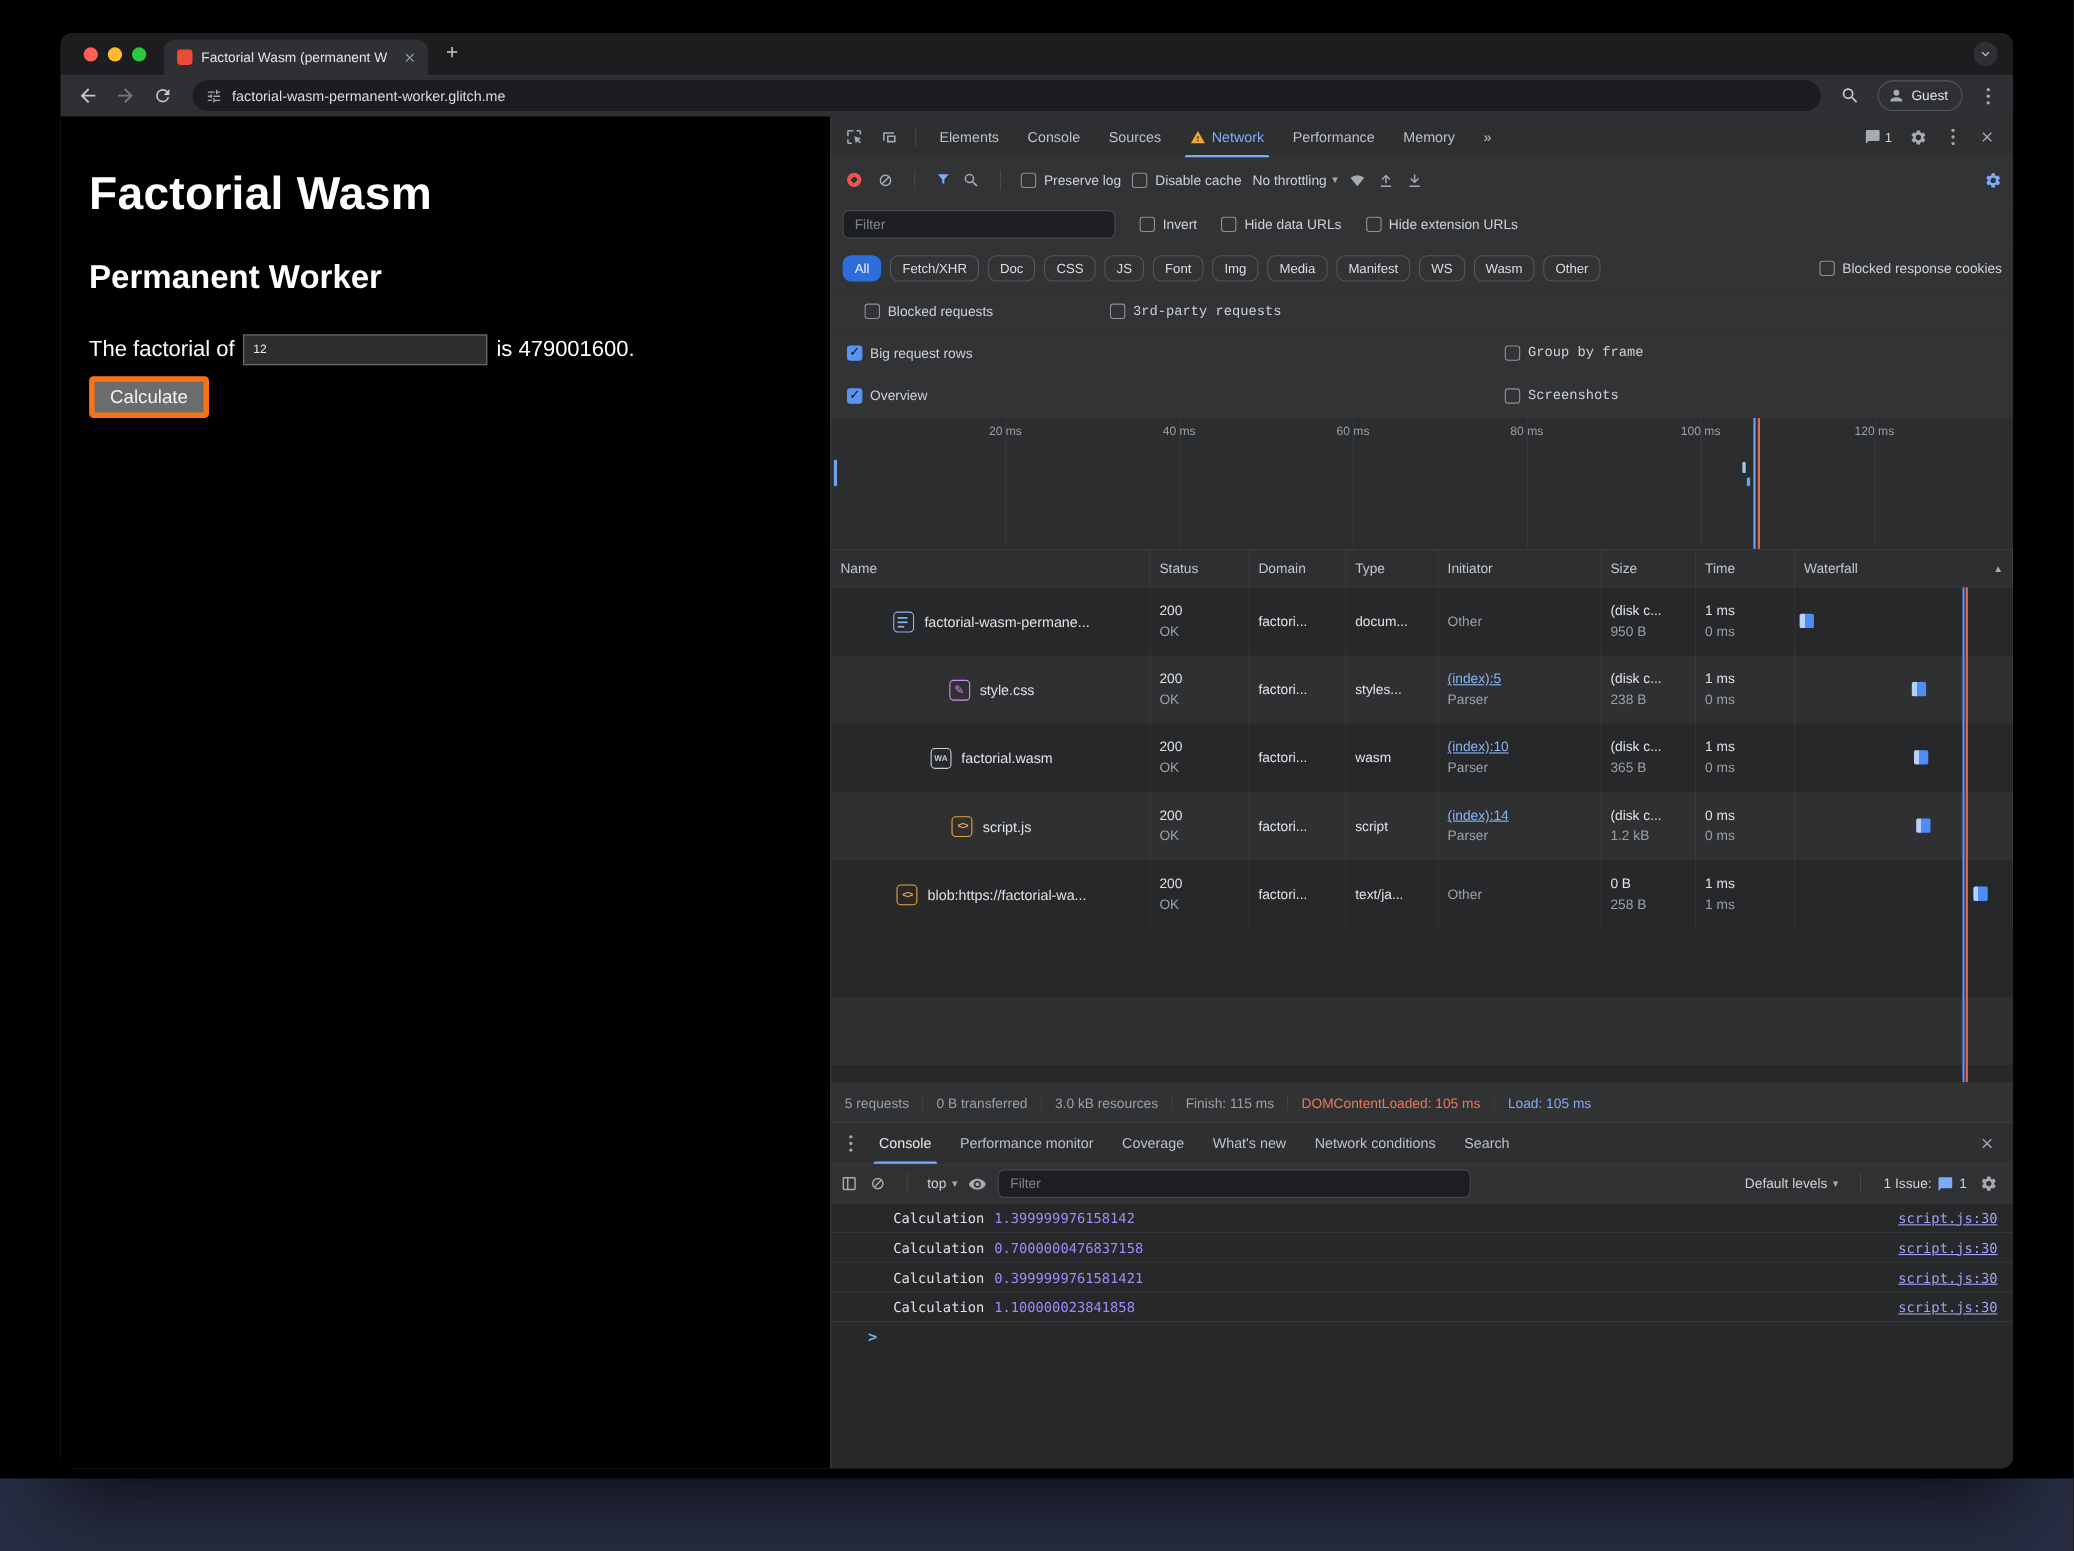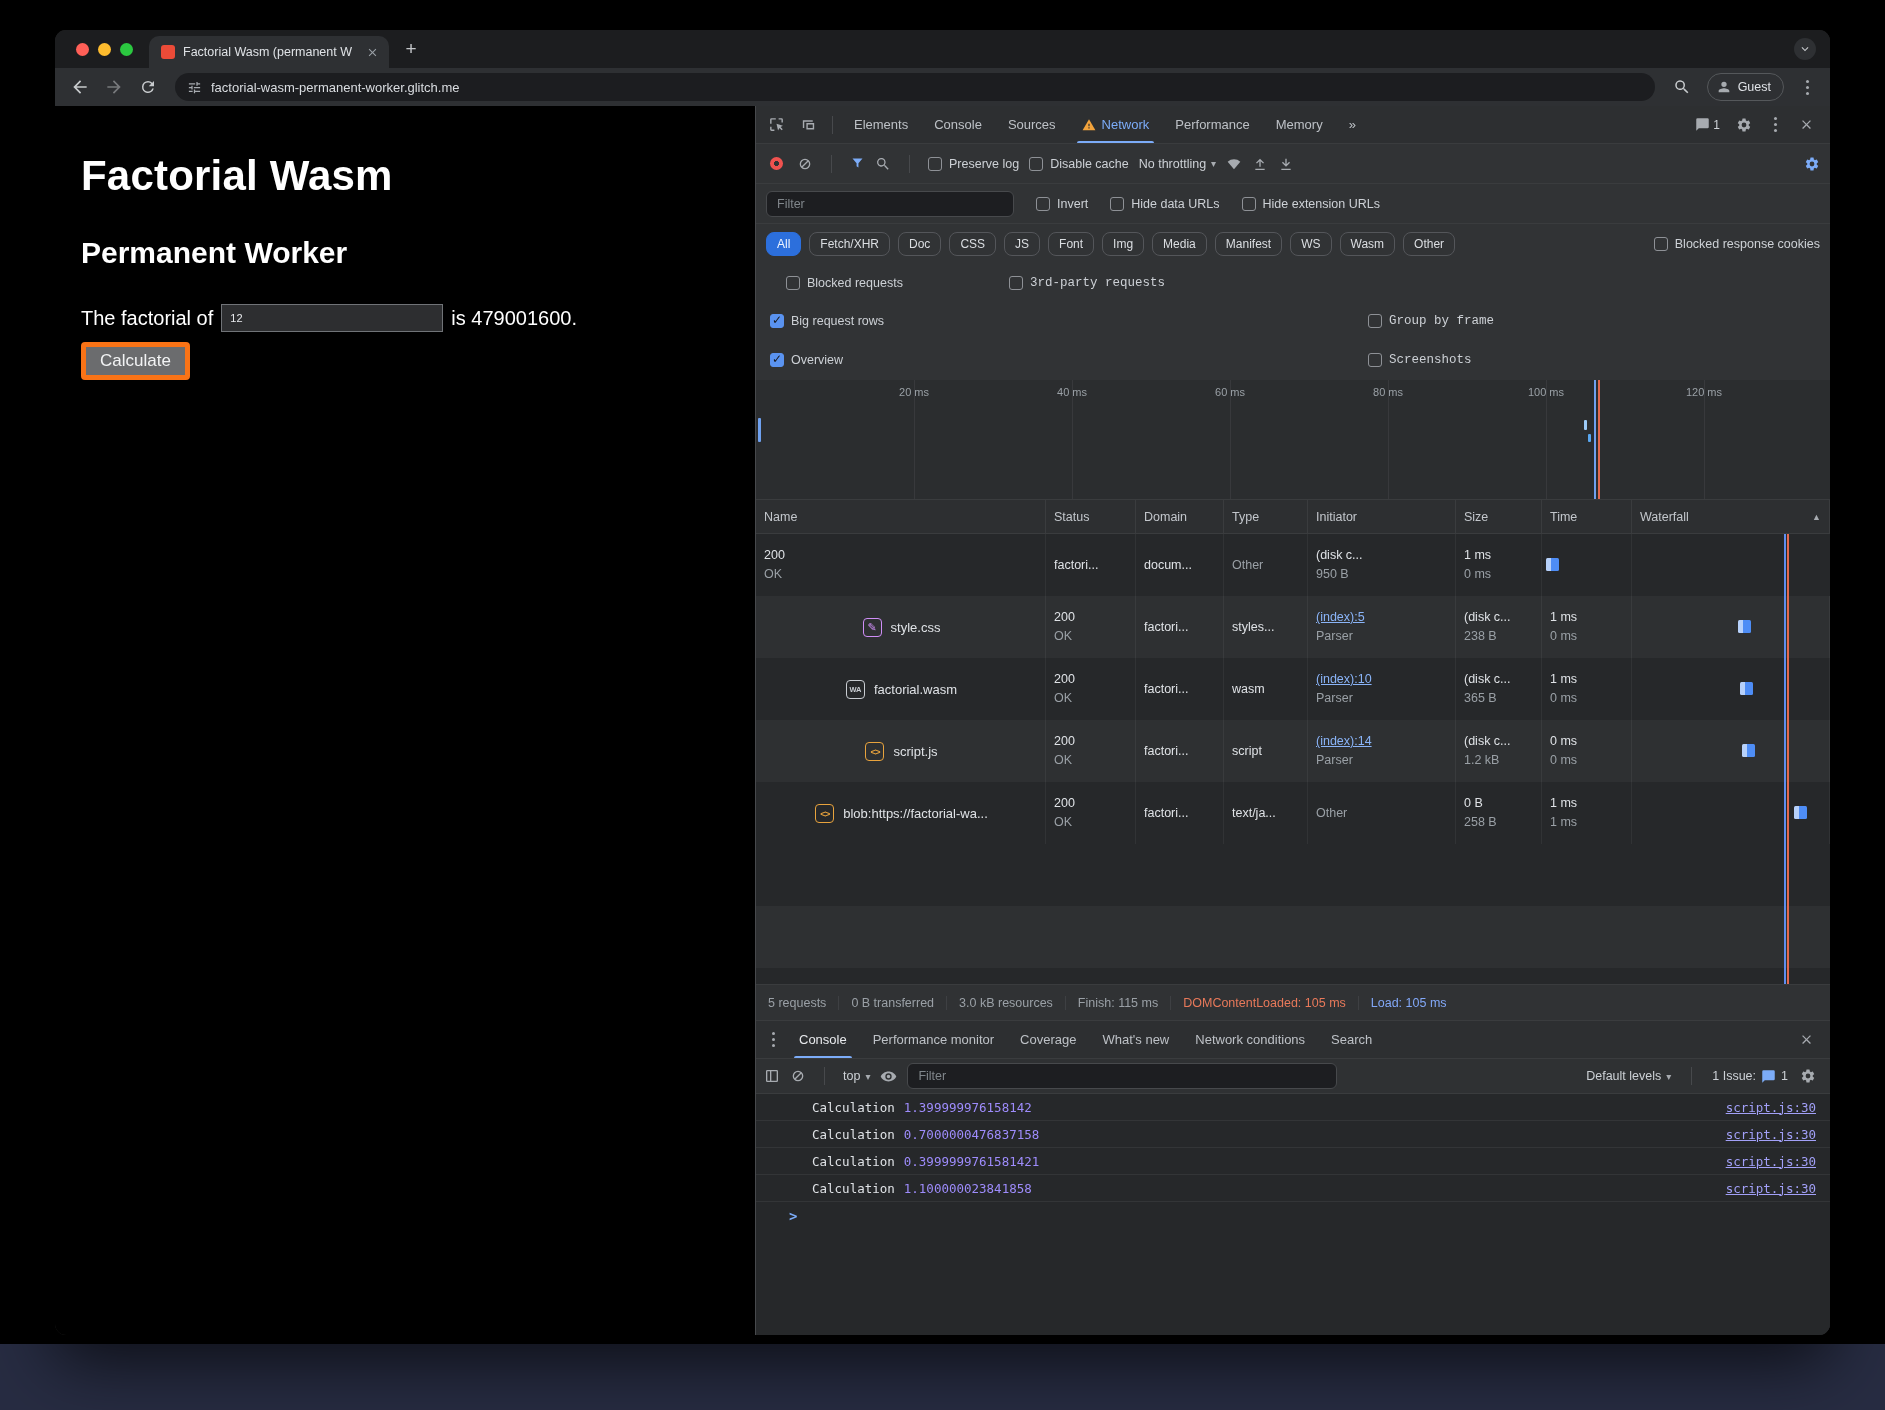--- a/index.html
+++ b/index.html
@@ -507,20 +507,24 @@
           <span class="hc">Initiator</span>
           <span class="hc">Size</span>
           <span class="hc">Time</span>
           <span class="hc">
             <span>Waterfall</span>
             <span style="position:absolute;right:8px;font-size:9px;color:#a7abb0">▲</span>
           </span>
         </div>
 
         <div class="ngrid nrow">
+          <div class="cell c-name">
+              <span class="fi fi-doc"></span>
+              <span class="nm">factorial-wasm-permane...</span>
+            </div>
           <div class="cell">
               <span class="l1">200</span>
               <span class="l2">OK</span>
             </div>
           <div class="cell">
               <span class="l1">factori...</span>
             </div>
           <div class="cell">
               <span class="l1">docum...</span>
             </div>

